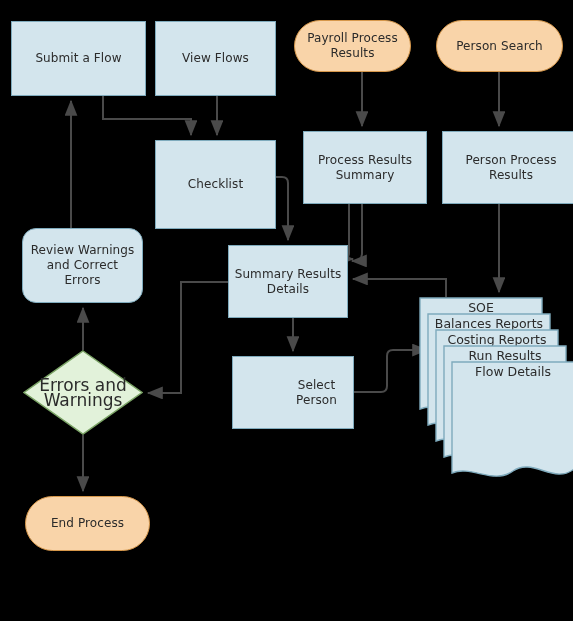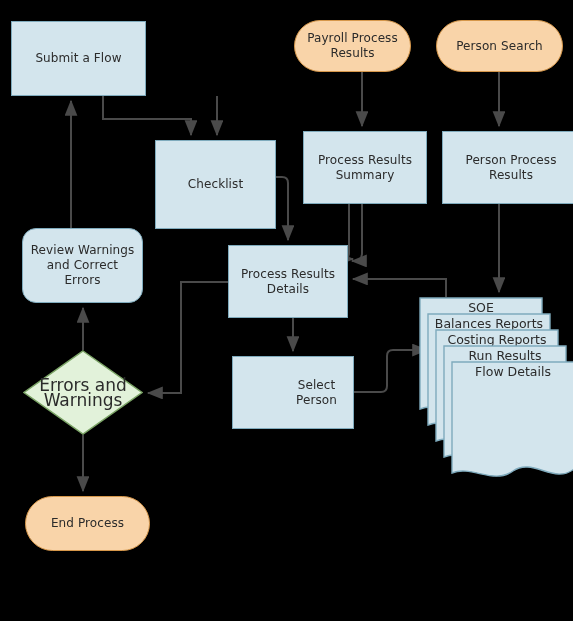--- a/index.html
+++ b/index.html
@@ -149,20 +149,23 @@
     </defs>
     <g fill="none" stroke="#4a4a4a" stroke-width="2" marker-end="url(#arrow2)">
       <path d="M362,204 L362,253 Q362,261 354,261 L352,261"></path>
     </g>
   </svg>
 
   <div class="node rect" style="left:11px;top:21px;width:135px;height:75px;">
     <span class="node-label">Submit a Flow</span>
   </div>
 
+  <div class="node rect" style="left:155px;top:21px;width:121px;height:75px;">
+    <span class="node-label">View Flows</span>
+  </div>
 
   <div class="node term" style="left:294px;top:20px;width:117px;height:52px;">
     <span class="node-label">Payroll Process Results</span>
   </div>
 
   <div class="node term" style="left:436px;top:20px;width:127px;height:52px;">
     <span class="node-label">Person Search</span>
   </div>
 
   <div class="node rect" style="left:155px;top:140px;width:121px;height:89px;">
@@ -175,21 +178,21 @@
 
   <div class="node rect" style="left:442px;top:131px;width:138px;height:73px;">
     <span class="node-label">Person Process Results</span>
   </div>
 
   <div class="node rect" style="left:22px;top:228px;width:121px;height:75px;border-radius:14px;">
     <span class="node-label">Review Warnings and Correct Errors</span>
   </div>
 
   <div class="node rect" style="left:228px;top:245px;width:120px;height:73px;">
-    <span class="node-label">Process Results Details</span>
+    <span class="node-label">Summary Results Details</span>
   </div>
 
   <div class="diamond-wrap" style="left:23px;top:350px;width:120px;height:85px;">
     <svg class="diamond-shape" viewBox="0 0 120 85" preserveAspectRatio="none" xmlns="http://www.w3.org/2000/svg">
       <polygon points="60,1 119,42.5 60,84 1,42.5" fill="#e2f2da" stroke="#7ba466" stroke-width="1.5"></polygon>
     </svg>
     <div class="diamond-text">Errors and Warnings</div>
   </div>
 
   <div class="node rect" style="left:232px;top:356px;width:122px;height:73px;padding-left:47px;">

